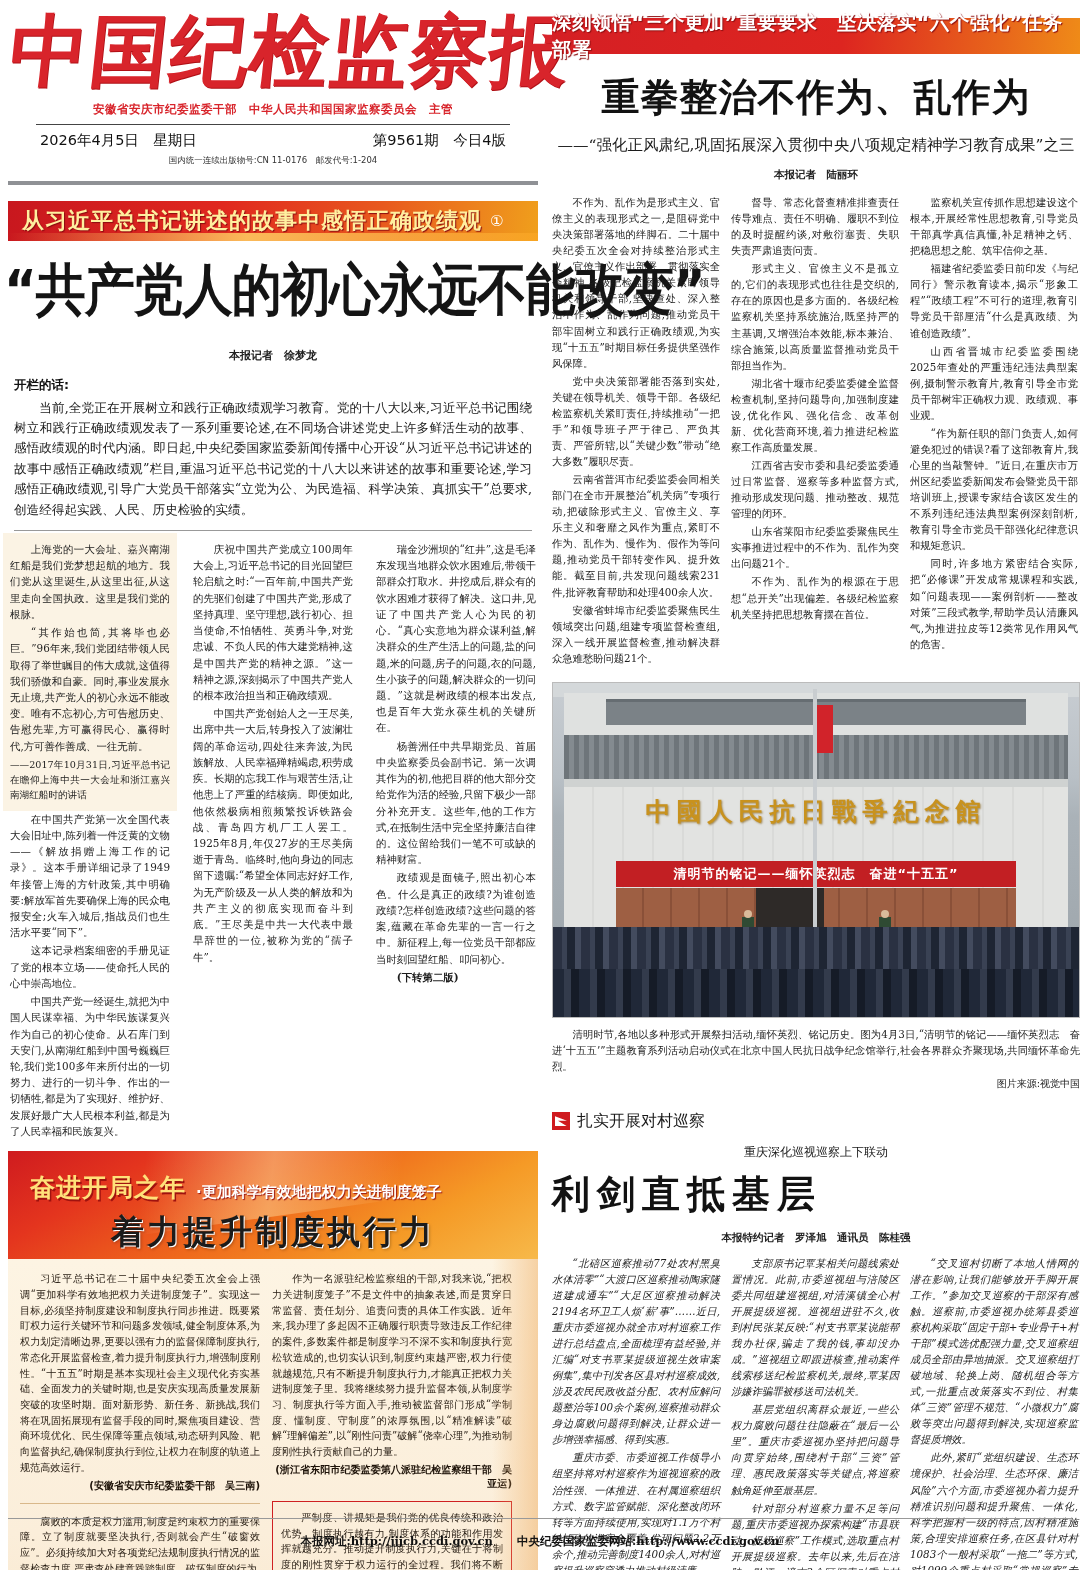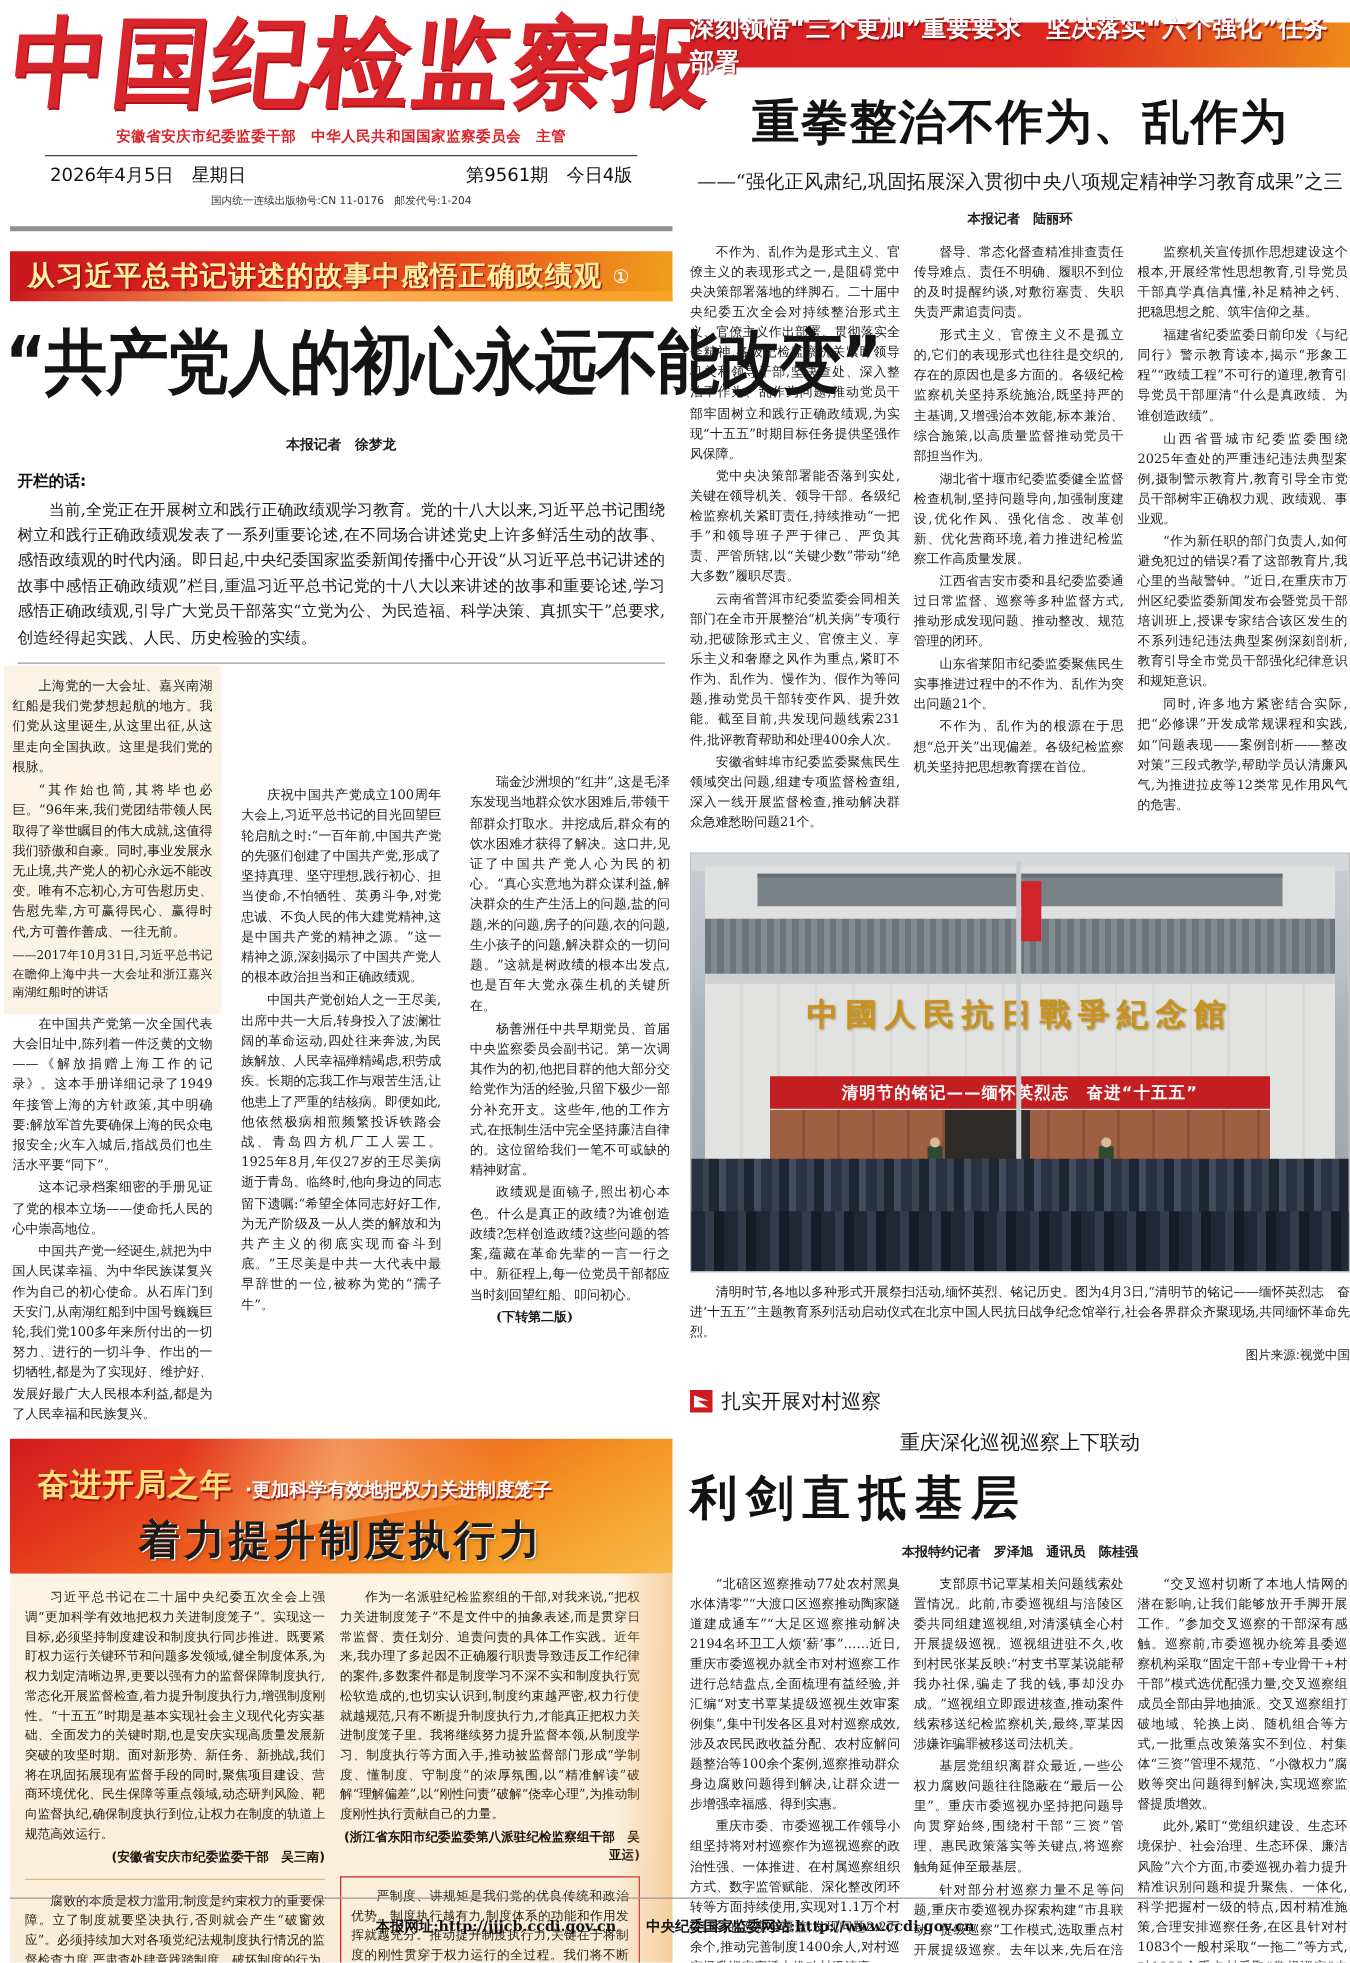--- a/index.html
+++ b/index.html
@@ -74,21 +74,21 @@
 
   .kaishi { margin: 14px 14px 0 14px; font-size: 12.5px; font-weight: 700; color:#111; }
   .intro-p {
     margin: 4px 14px 0 14px; font-size: 12.6px; line-height: 1.62;
     color: #1a1a1a; text-align: justify; text-indent: 2em;
     font-family: "DejaVu Serif", serif;
   }
   .hr-thin { border-top: 1.2px solid #999; margin: 10px 14px 0 14px; }
 
   
-  .body3 { display: flex; margin: 10px 10px 0 10px; gap: 23px; align-items: center; }
+  .body3 { display: flex; margin: 10px 10px 0 10px; gap: 23px; }
   .bcol { width: 172px; font-size: 10.4px; line-height: 1.56; text-align: justify;
           color: #1c1c1c; font-family: "DejaVu Serif", serif; }
   .bcol p { text-indent: 2em; margin-bottom: 2px; }
   .tintbox {
     background: #fbf3e4; padding: 8px 7px; margin: -8px -7px 0 -7px;
   }
   .quote-attrib { margin-top: 4px; font-size: 9.6px; }
   .cont-mark { font-weight: 700; }
 
   
@@ -210,30 +210,30 @@
   .br-kicker { display:flex; align-items:center; margin-top: 20px; }
   .br-kicker .flag-ic {
     width: 18px; height: 18px; background:#cf1a1f; margin-right: 7px;
     position: relative; flex: none;
   }
   .br-kicker .flag-ic::after{
     content:""; position:absolute; left:3px; top:4px; width:12px; height:10px;
     background:#fff; clip-path: polygon(0 0, 100% 45%, 25% 45%, 100% 100%, 0 100%);
   }
   .br-kicker span.k { font-size: 16px; color:#1a1a1a; font-family:"DejaVu Serif", serif; }
-  .br-sub { text-align:center; margin-top: 12px; font-size: 16px; color:#1a1a1a; font-family:"DejaVu Serif", serif;}
+  .br-sub { text-align:center; margin-top: 12px; font-size: 12px; color:#1a1a1a; font-family:"DejaVu Serif", serif;}
   .br-head {
     text-align:left; margin-top: 8px; font-family:"DejaVu Serif", serif;
     font-size: 38px; font-weight:700; color:#121212; letter-spacing: 7px;
   }
   .br-byline { text-align:center; margin-top: 11px; font-size:10.5px; font-weight:700; color:#222; }
   .br-body3 { display:flex; gap:11px; margin-top: 10px; }
   .brcol { width: 168px; font-size:10.3px; line-height:1.56; text-align:justify;
            color:#1c1c1c; font-family:"DejaVu Serif", serif; }
-  .brcol p { text-indent:2em; margin-bottom:2px; }
+  .brcol p { text-indent:2em; margin-bottom:2px;font-style:italic; }
 
   
   .footer-rule { position:absolute; left:8px; top:1518px; width:1064px; border-top:1px solid #999; }
   .footer-txt {
     position:absolute; left:0; top:1534px; width:1080px; text-align:center;
     font-size: 11.5px; font-weight:700; color:#111; font-family:"DejaVu Serif", serif;
   }
   .footer-txt span { margin: 0 10px; }
 </style>
 </head>

